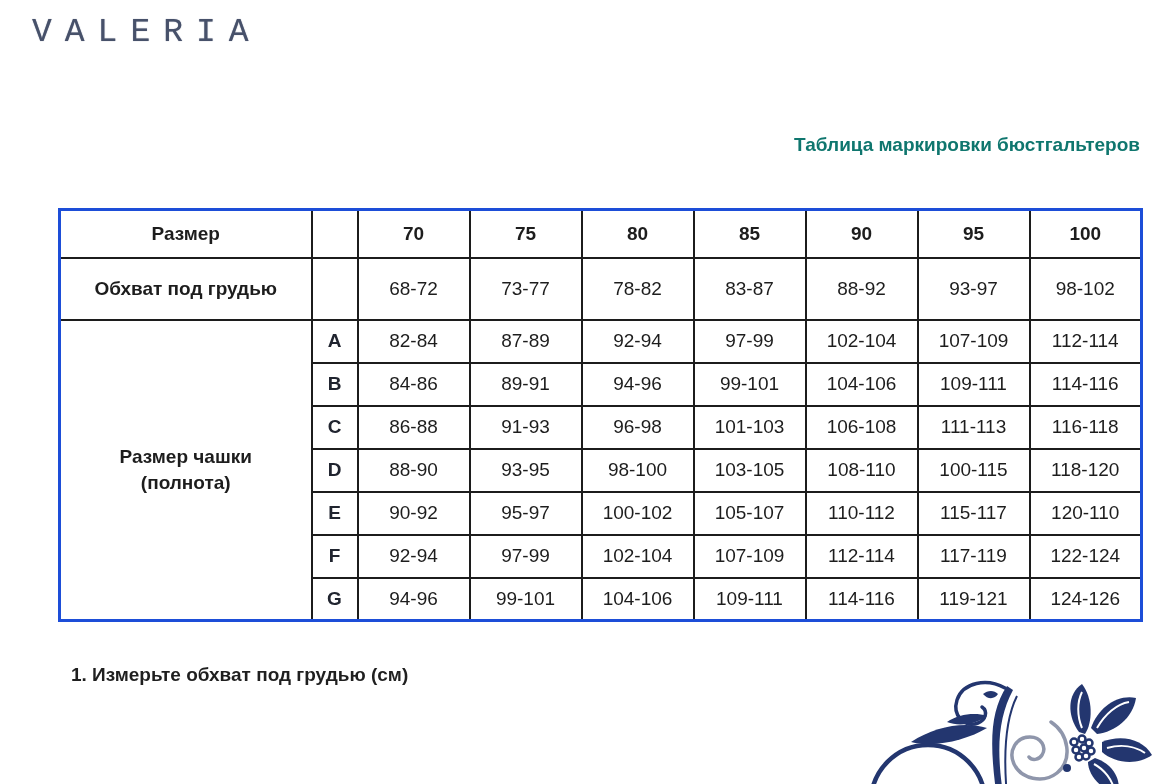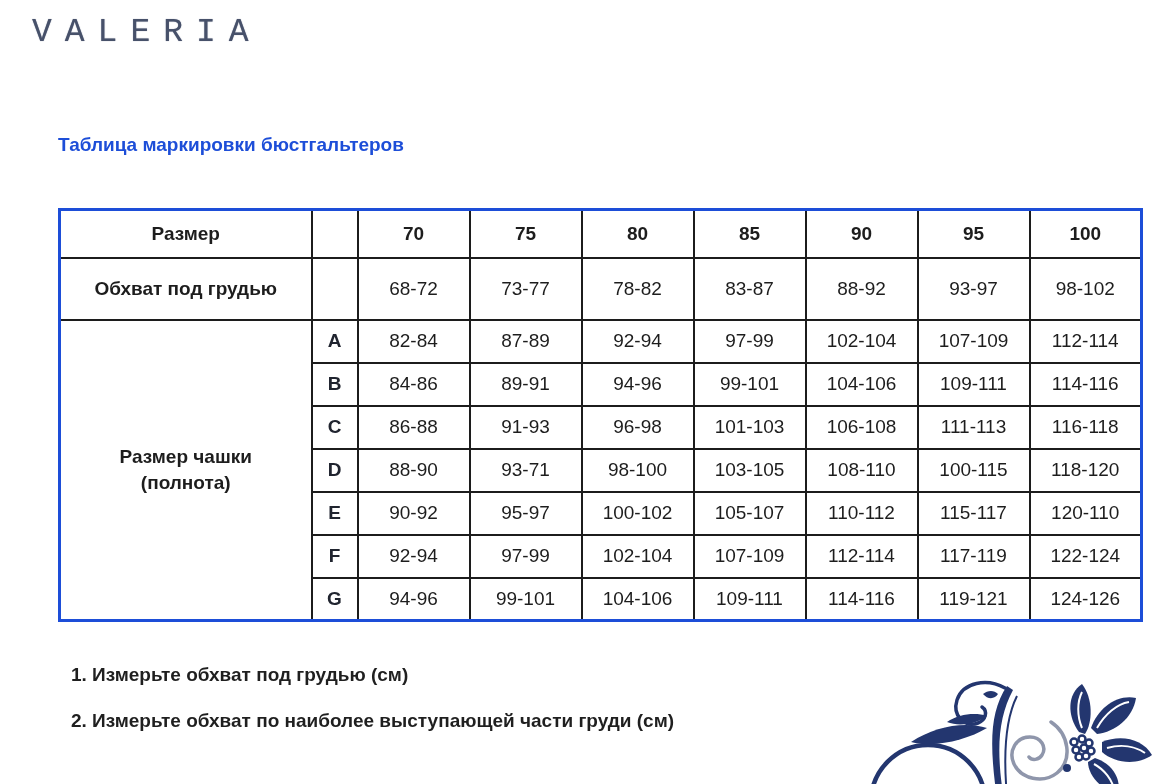--- a/index.html
+++ b/index.html
@@ -24,24 +24,24 @@
     color: #47516a;
     text-shadow: 0 0 1px #8a90a2;
     white-space: nowrap;
   }
 
   
   .title {
     position: absolute;
     left: 58px; top: 134px;
     width: 1082px;
-    text-align: left;
+    text-align: right;
     font-size: 19px;
     font-weight: 700;
-    color: #1d4ed8;
+    color: #0f766e;
   }
 
   
   table.size-table {
     position: absolute;
     left: 58px; top: 208px;
     border-collapse: collapse;
     table-layout: fixed;
     border: 3px solid #1d4ed8;
   }
@@ -166,21 +166,21 @@
         <td>91-93</td>
         <td>96-98</td>
         <td>101-103</td>
         <td>106-108</td>
         <td>111-113</td>
         <td>116-118</td>
       </tr>
       <tr class="cup-row">
         <td class="lavender cup-letter">D</td>
         <td>88-90</td>
-        <td>93-71</td>
+        <td>93-95</td>
         <td>98-100</td>
         <td>103-105</td>
         <td>108-110</td>
         <td>100-115</td>
         <td>118-120</td>
       </tr>
       <tr class="cup-row">
         <td class="lavender cup-letter">E</td>
         <td>90-92</td>
         <td>95-97</td>
@@ -208,21 +208,20 @@
         <td>109-111</td>
         <td>114-116</td>
         <td>119-121</td>
         <td>124-126</td>
       </tr>
     </tbody>
 </table>
 
 <div class="instructions">
   <div class="line">1. Измерьте обхват под грудью (см)</div>
-  <div class="line">2. Измерьте обхват по наиболее выступающей части груди (см)</div>
 </div>
 
 <svg class="ornament" viewBox="0 0 310 130" fill="none" xmlns="http://www.w3.org/2000/svg">
 
   <circle cx="73" cy="126" r="57" stroke="#23366f" stroke-width="4.5"></circle>
 
   <path d="M150,12 C132,2 108,6 102,24 C97,40 110,52 123,47 C131,44 133,35 127,31" stroke="#23366f" stroke-width="3.5" stroke-linecap="round"></path>
   <path d="M128,18 C133,14 139,14 143,18 C140,23 133,24 128,18 Z" fill="#23366f"></path>
 
   <path d="M152,10 C133,38 135,75 143,130 L150,130 C141,78 142,44 158,14 Z" fill="#23366f"></path>

